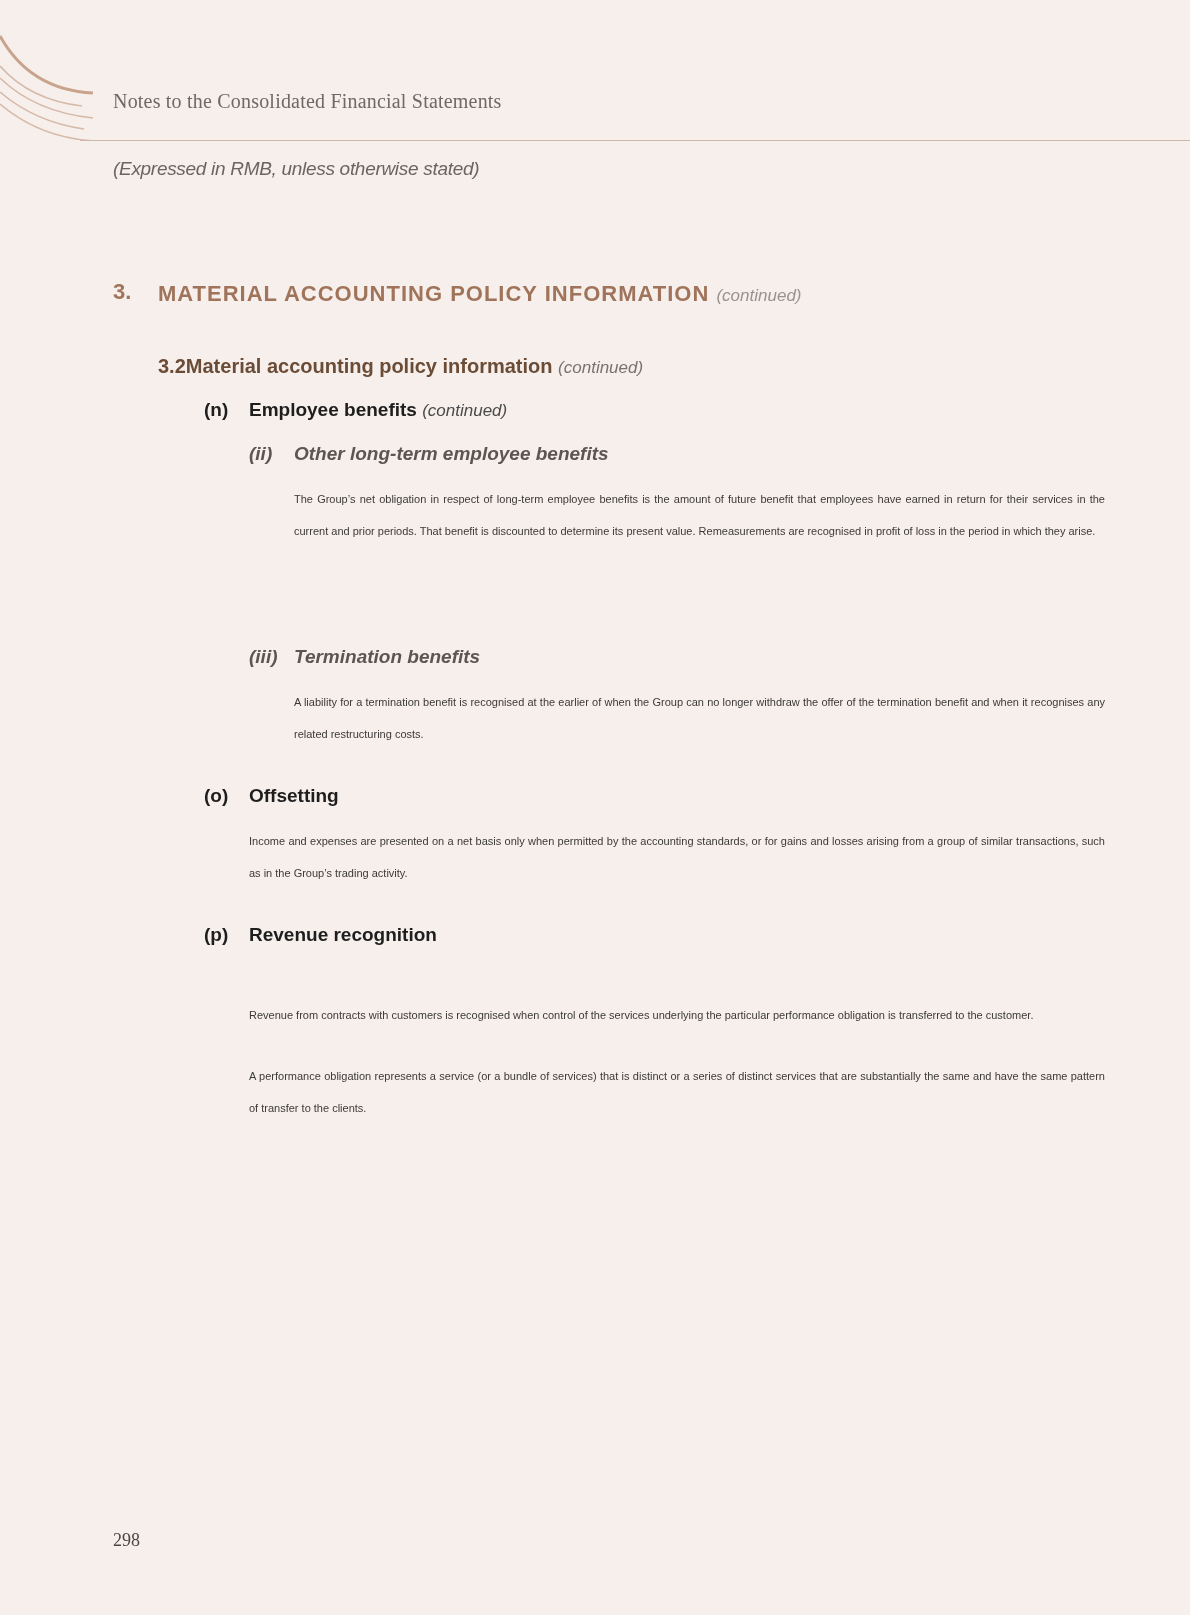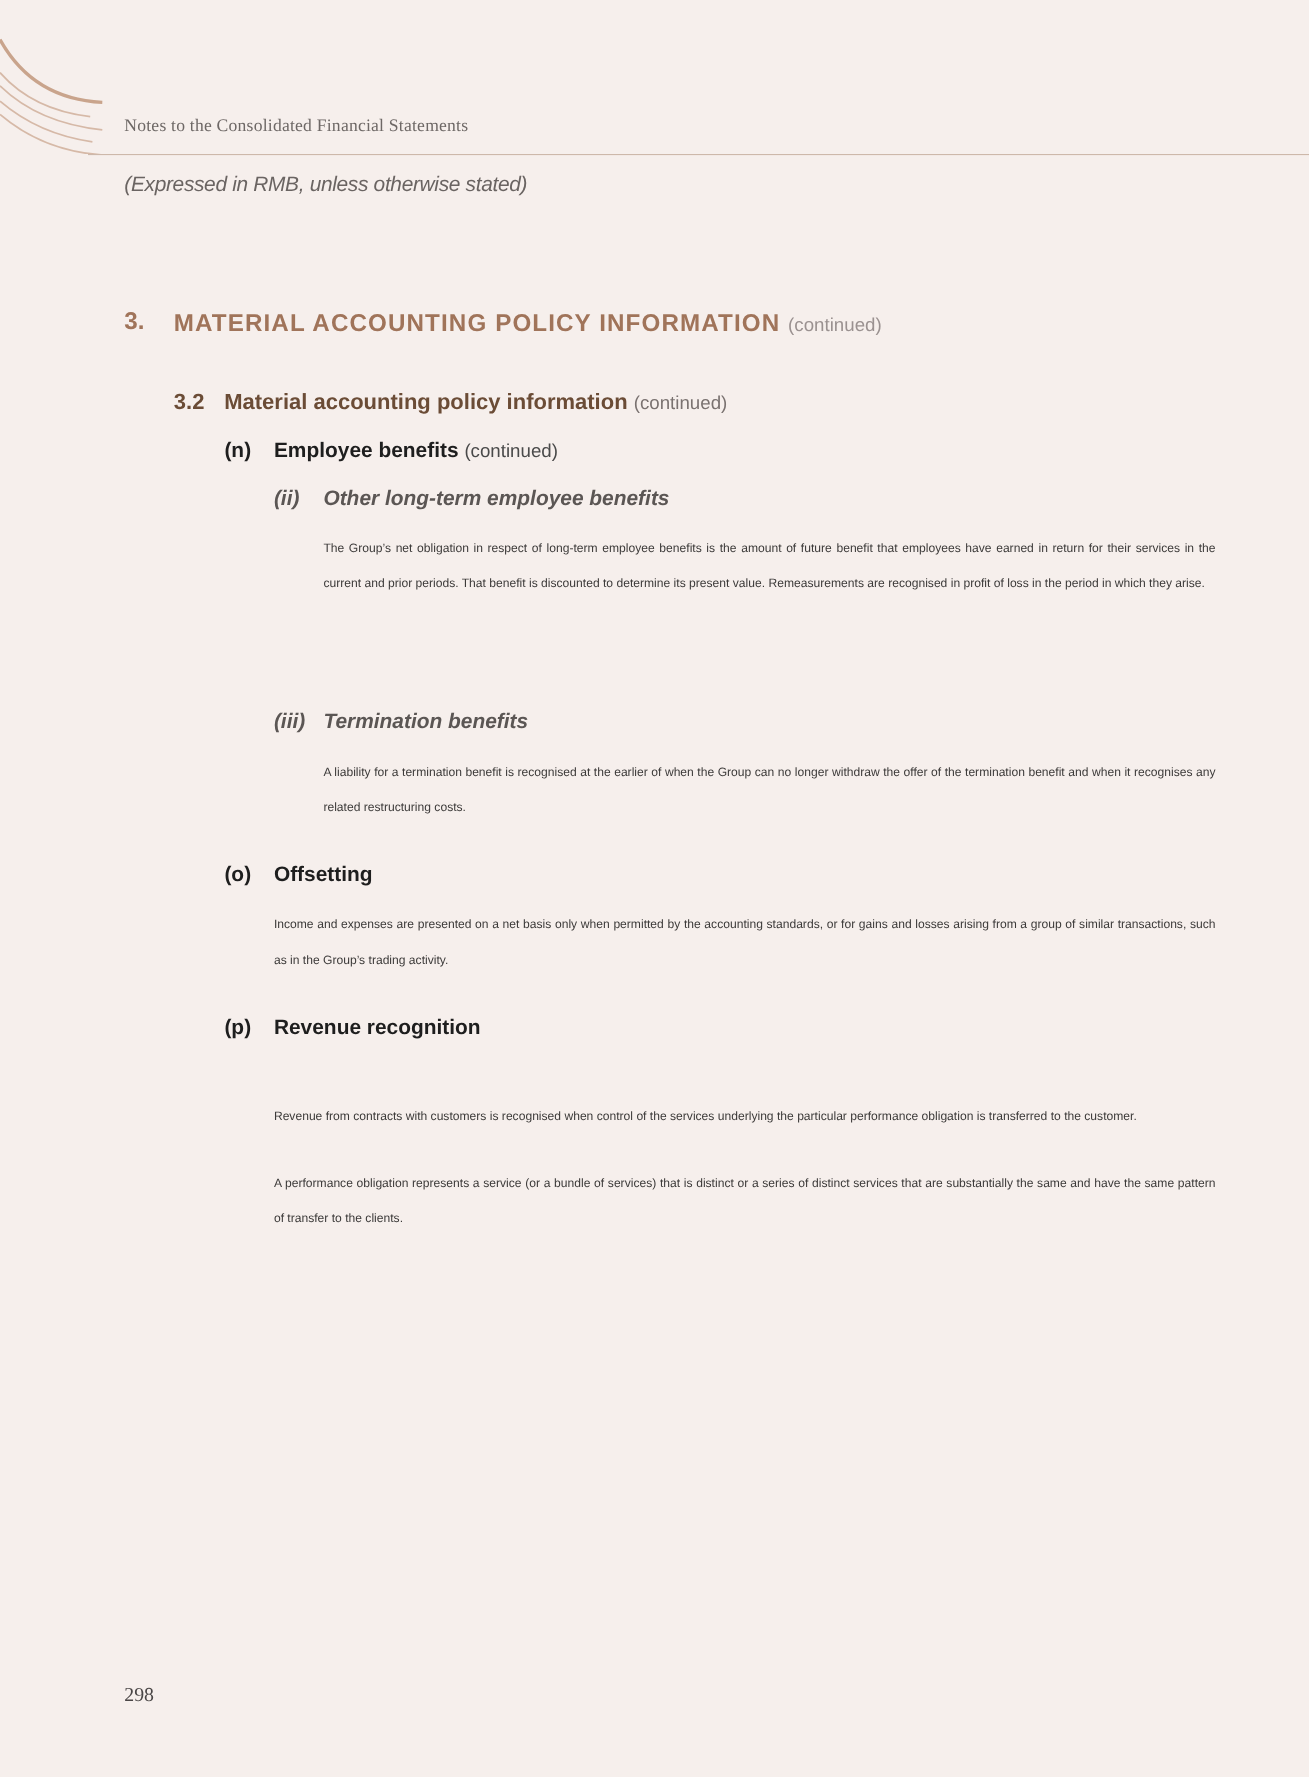--- a/index.html
+++ b/index.html
@@ -6,23 +6,23 @@
   body {
     width: 1190px; height: 1615px;
     background: #f6efec;
     position: relative;
     overflow: hidden;
     font-family: "Liberation Sans", sans-serif;
     color: #3a3a3a;
   }
   .deco { position: absolute; left: 0; top: 0; }
   .header-title {
-    position: absolute; left: 113px; top: 106px;
+    position: absolute; left: 113px; top: 90px;
     font-family: "Liberation Serif", serif;
-    font-size: 16px; color: #6e6866; letter-spacing: 0.2px;
+    font-size: 20px; color: #6e6866; letter-spacing: 0.2px;
   }
   .header-rule {
     position: absolute; left: 80px; right: 0; top: 140px;
     height: 1px; background: #cdb8aa;
   }
   .subnote {
     position: absolute; left: 113px; top: 158px;
     font-style: italic; font-size: 19px; color: #6a6462;
     letter-spacing: -0.3px;
   }
@@ -30,26 +30,26 @@
     position: absolute; left: 113px; top: 279px;
     font-weight: bold; font-size: 22px; color: #a0745a;
   }
   .sec-title {
     position: absolute; left: 158px; top: 279px; width: 948px;
     font-weight: bold; font-size: 22px; color: #a0745a;
     line-height: 30px; letter-spacing: 1px;
     text-align: justify; text-align-last: left;
   }
   .sec-title .line1 { display: block; text-align: justify; text-align-last: justify; word-spacing: 6px; }
-  .cont { font-weight: normal; font-size: 17px; color: #9a9190; letter-spacing: 0; }
+  .cont { font-weight: normal; font-style: italic; font-size: 17px; color: #9a9190; letter-spacing: 0; }
   .sub-title {
     position: absolute; left: 158px; top: 355px;
     font-weight: bold; font-size: 20px; color: #6b4c36;
   }
-  .sub-title .num { margin-right: 18px; }
+  .sub-title .num { margin-right: 0; }
   .sub-title .cont { color: #7a7270; }
   .h3 {
     position: absolute;
     font-weight: bold; font-size: 19px; color: #1e1e1e;
   }
   .h3 .lbl { position: absolute; left: 0; }
   .h3 .txt { position: absolute; left: 45px; white-space: nowrap; }
   .h3 .cont { color: #4a4a4a; font-size: 17px; }
   .h4 {
     position: absolute;

